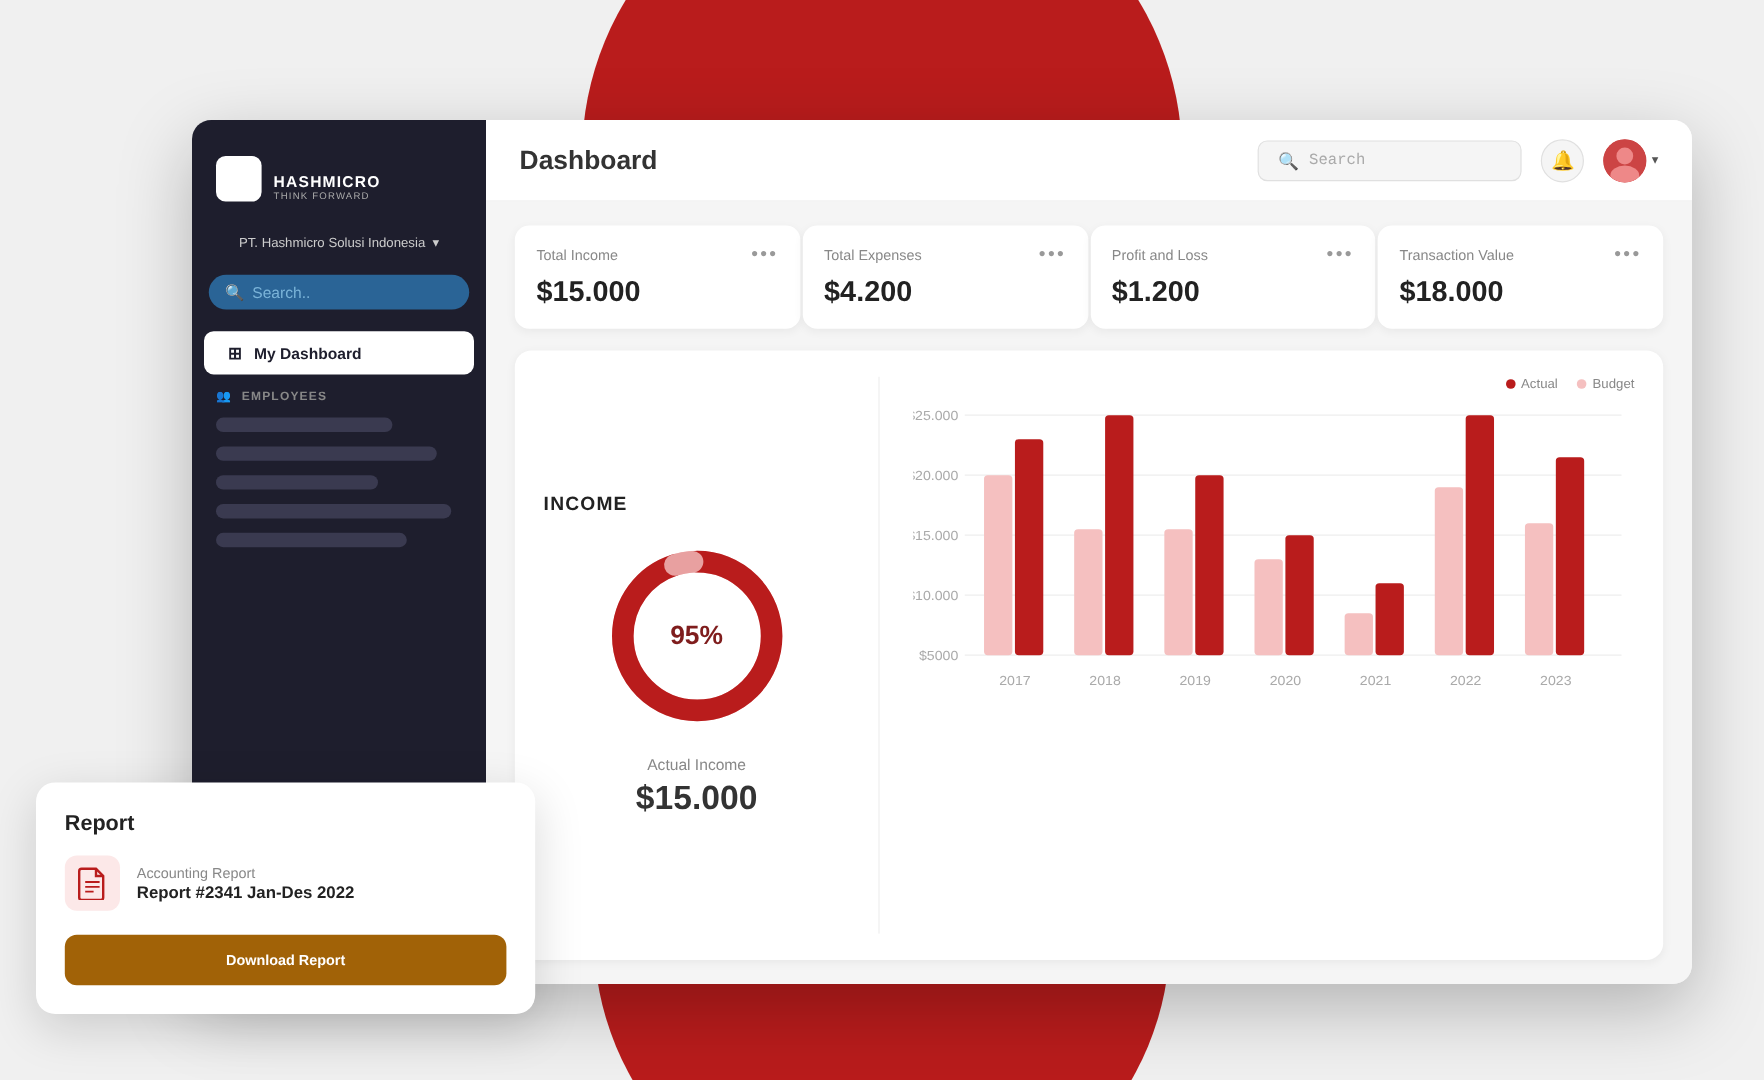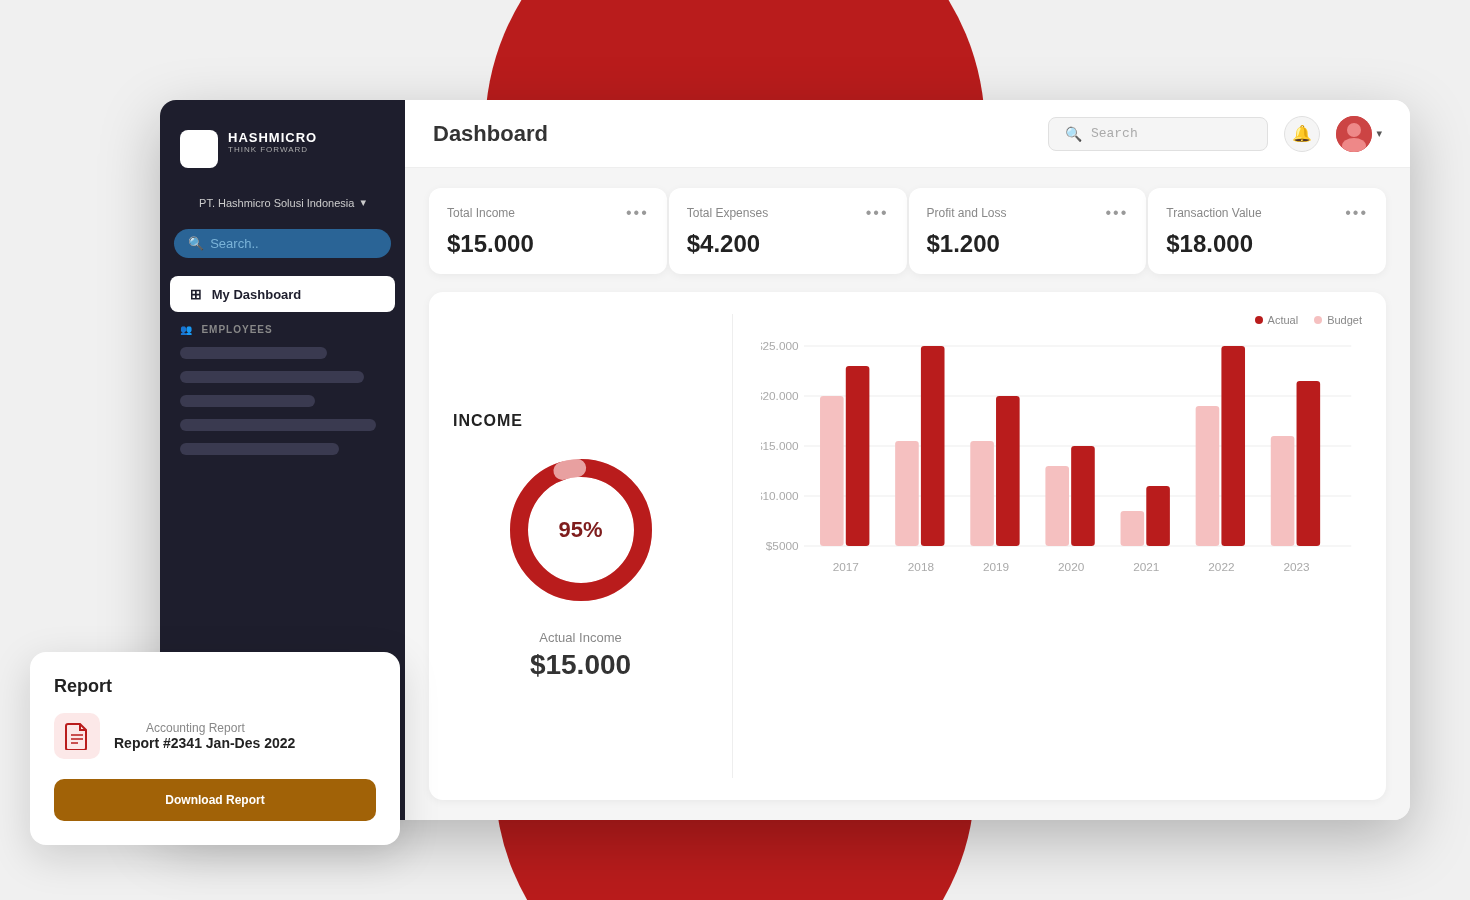--- a/index.html
+++ b/index.html
@@ -54,21 +54,21 @@
     .sidebar {
       width: 245px;
       background: #1e1e2d;
       flex-shrink: 0;
       display: flex;
       flex-direction: column;
       padding: 20px 0;
     }
     .sidebar-logo {
       display: flex;
-      align-items: flex-start;
+      align-items: flex-end;
       gap: 10px;
       padding: 10px 20px 20px;
     }
     .logo-icon {
       width: 38px;
       height: 38px;
       background: white;
       border-radius: 8px;
       display: flex;
       align-items: center;
@@ -380,21 +380,21 @@
     .bar-chart {
       width: 100%;
       height: 260px;
     }
 
     
     .report-card {
       position: absolute;
       left: 30px;
       bottom: 55px;
-      width: 370px;
+      width: 416px;
       background: white;
       border-radius: 16px;
       padding: 24px;
       box-shadow: 0 12px 40px rgba(0,0,0,0.15);
       z-index: 20;
     }
     .report-card-title {
       font-size: 18px;
       font-weight: 700;
       color: #222;
@@ -415,21 +415,20 @@
       align-items: center;
       justify-content: center;
       font-size: 22px;
       color: #c0392b;
       flex-shrink: 0;
     }
     .report-info {}
     .report-type {
       font-size: 12px;
       color: #888;
-      margin-left: 32px;
     }
     .report-name {
       font-size: 14px;
       font-weight: 700;
       color: #222;
     }
     .download-btn {
       width: 100%;
       padding: 14px;
       background: #a16207;

